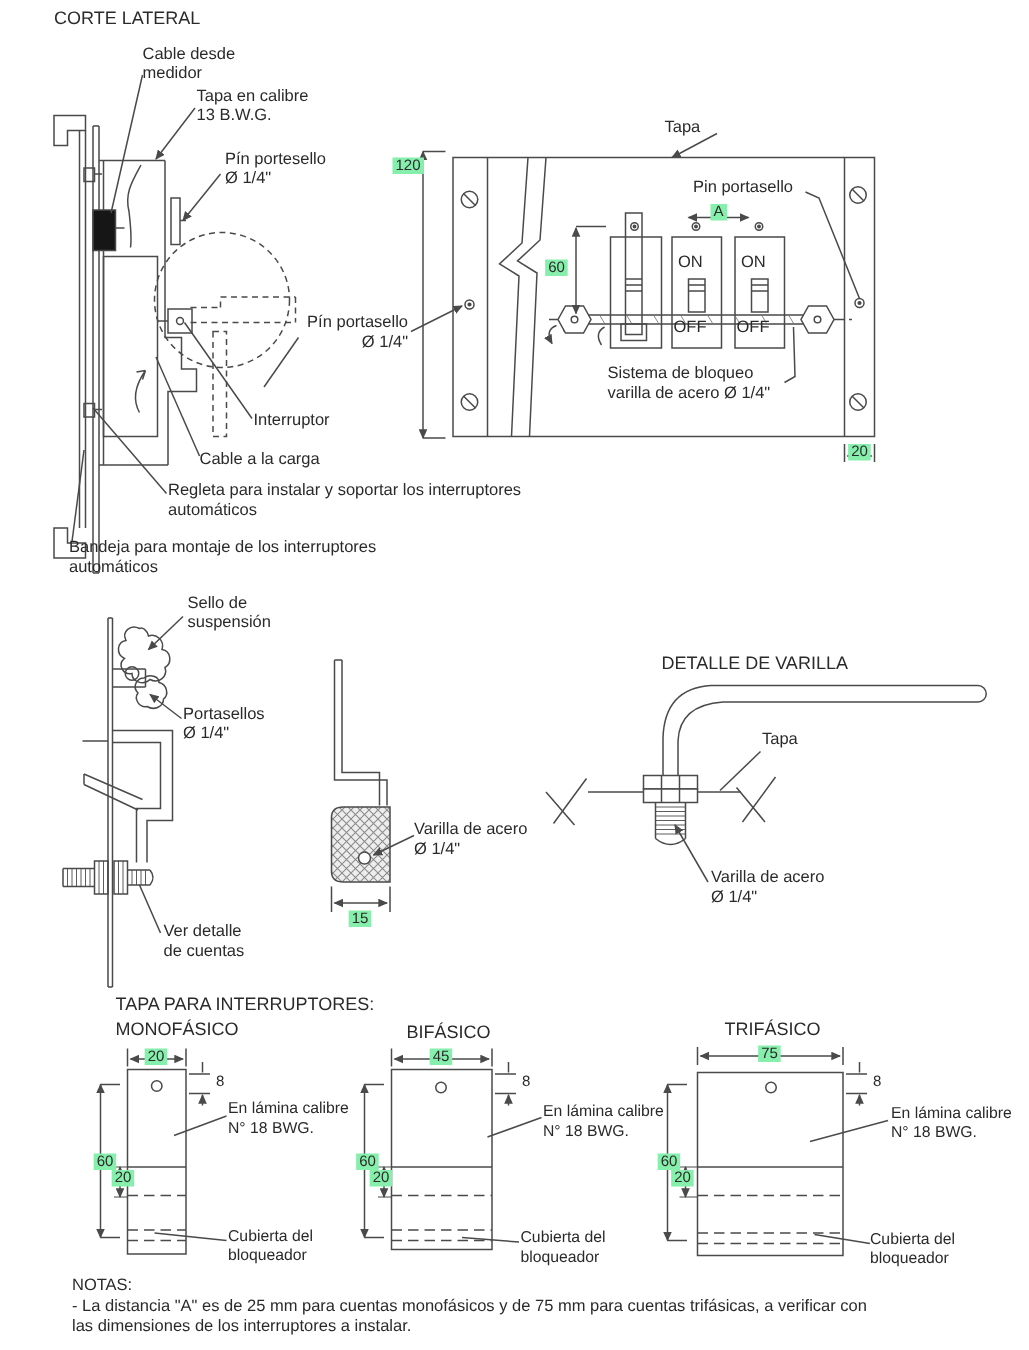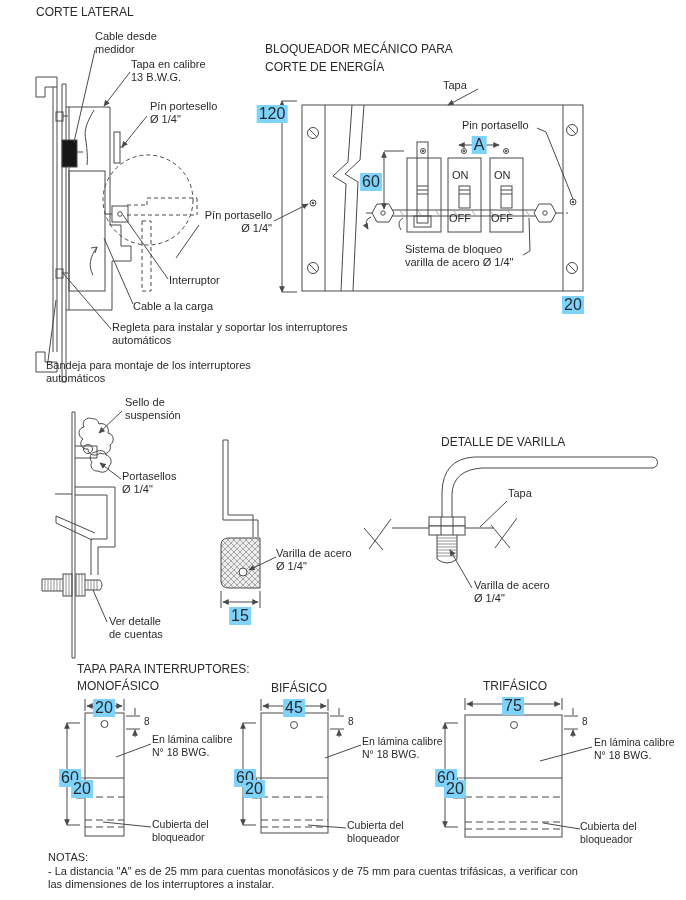--- a/index.html
+++ b/index.html
@@ -4,21 +4,21 @@
 <style>
   html,body{margin:0;padding:0;background:#fff;}
   .stage{position:relative;width:686px;height:900px;background:#ffffff;overflow:hidden;
          font-family:"Liberation Sans",sans-serif;}
   .stage svg{position:absolute;left:0;top:0;}
   .lbl{position:absolute;font-size:11px;line-height:1.2;color:#2a2a2a;white-space:pre-line;}
   .ttl{font-size:12px;}
   .t2{line-height:1.5;}
   .ra{text-align:right;}
   .ctr{}
-  .dimc{position:absolute;font-size:16px;color:#2a2a2a;background:#7dd3fc;padding:0 2px;
+  .dimc{position:absolute;font-size:10px;color:#2a2a2a;background:#86efac;padding:0 2px;
         transform:translateX(-50%);white-space:nowrap;line-height:1.1;}
   .dims{position:absolute;font-size:10px;color:#2a2a2a;line-height:1.1;}
 </style>
 </head>
 <body>
 
 <div class="stage">
 
 <svg width="686" height="900" viewBox="0 0 686 900">
   <defs>
@@ -272,22 +272,20 @@
 Ø 1/4"</div>
 <div class="lbl ra" style="left:198px;top:209px;width:74px;">Pín portasello
 Ø 1/4"</div>
 <div class="lbl" style="left:169px;top:274px;">Interruptor</div>
 <div class="lbl" style="left:133px;top:300px;">Cable a la carga</div>
 <div class="lbl" style="left:112px;top:321px;">Regleta para instalar y soportar los interruptores
 automáticos</div>
 <div class="lbl" style="left:46px;top:359px;">Bandeja para montaje de los interruptores
 automáticos</div>
 
-<div class="lbl ttl t2" style="left:265px;top:40px;">BLOQUEADOR MECÁNICO PARA
-CORTE DE ENERGÍA</div>
 <div class="lbl" style="left:443px;top:79px;">Tapa</div>
 <div class="lbl" style="left:462px;top:119px;">Pin portasello</div>
 <div class="dimc" style="left:479px;top:136px;">A</div>
 <div class="dimc" style="left:371px;top:173px;">60</div>
 <div class="dimc" style="left:272px;top:105px;">120</div>
 <div class="dimc" style="left:573px;top:296px;">20</div>
 <div class="lbl ctr" style="left:452px;top:169px;width:25px;">ON</div>
 <div class="lbl ctr" style="left:494px;top:169px;width:25px;">ON</div>
 <div class="lbl ctr" style="left:449px;top:212px;width:31px;">OFF</div>
 <div class="lbl ctr" style="left:491px;top:212px;width:31px;">OFF</div>

